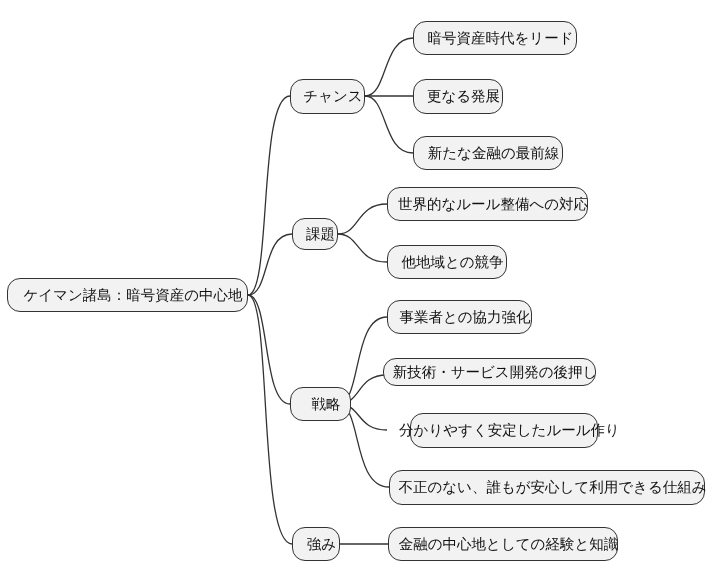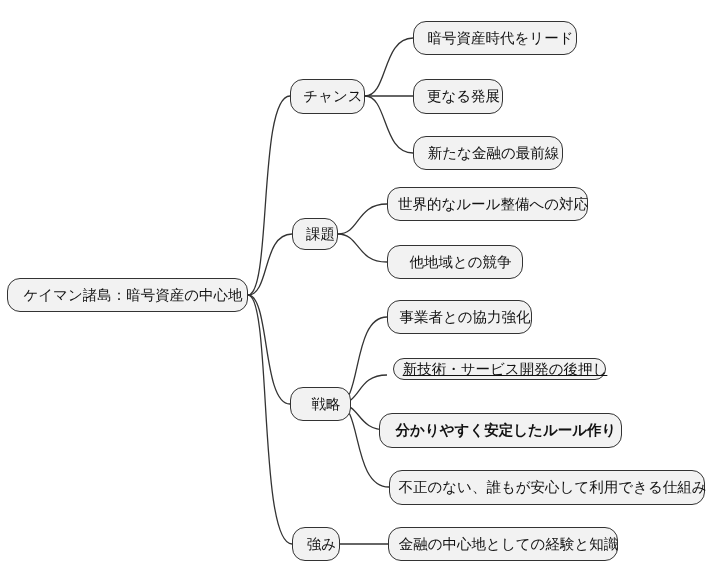--- a/index.html
+++ b/index.html
@@ -72,22 +72,22 @@
   <div class="node" style="left:290px; top:79px; width:75px; height:35px;">チャンス</div>
   <div class="node" style="left:292px; top:218px; width:46px; height:32px;">課題</div>
   <div class="node" style="left:290px; top:387px; width:61px; height:34px;">戦略</div>
   <div class="node" style="left:292px; top:527px; width:48px; height:34px;">強み</div>
 
   <div class="node" style="left:413px; top:21px; width:164px; height:34px;">暗号資産時代をリード</div>
   <div class="node" style="left:413px; top:79px; width:90px; height:35px;">更なる発展</div>
   <div class="node" style="left:387px; top:187px; width:201px; height:34px;">世界的なルール整備への対応</div>
 
   <div class="node" style="left:413px; top:136px; width:150px; height:34px;">新たな金融の最前線</div>
-  <div class="node" style="left:387px; top:245px; width:136px; height:34px;">他地域との競争</div>
+  <div class="node" style="left:387px; top:245px; width:120px; height:34px;">他地域との競争</div>
 
   <div class="node" style="left:387px; top:300px; width:145px; height:34px;">事業者との協力強化</div>
-  <div class="node" style="left:393px; top:358px; width:213px; height:22px;text-decoration:underline;">新技術・サービス開発の後押し</div>
-  <div class="node" style="left:379px; top:413px; width:243px; height:35px;font-weight:bold;">分かりやすく安定したルール作り</div>
+  <div class="node" style="left:383px; top:358px; width:213px; height:28px;">新技術・サービス開発の後押し</div>
+  <div class="node" style="left:410px; top:413px; width:188px; height:35px;">分かりやすく安定したルール作り</div>
   <div class="node" style="left:389px; top:470px; width:316px; height:35px;">不正のない、誰もが安心して利用できる仕組み</div>
 
   <div class="node" style="left:388px; top:527px; width:230px; height:34px;">金融の中心地としての経験と知識</div>
 
 </div>
 
 </body></html>

